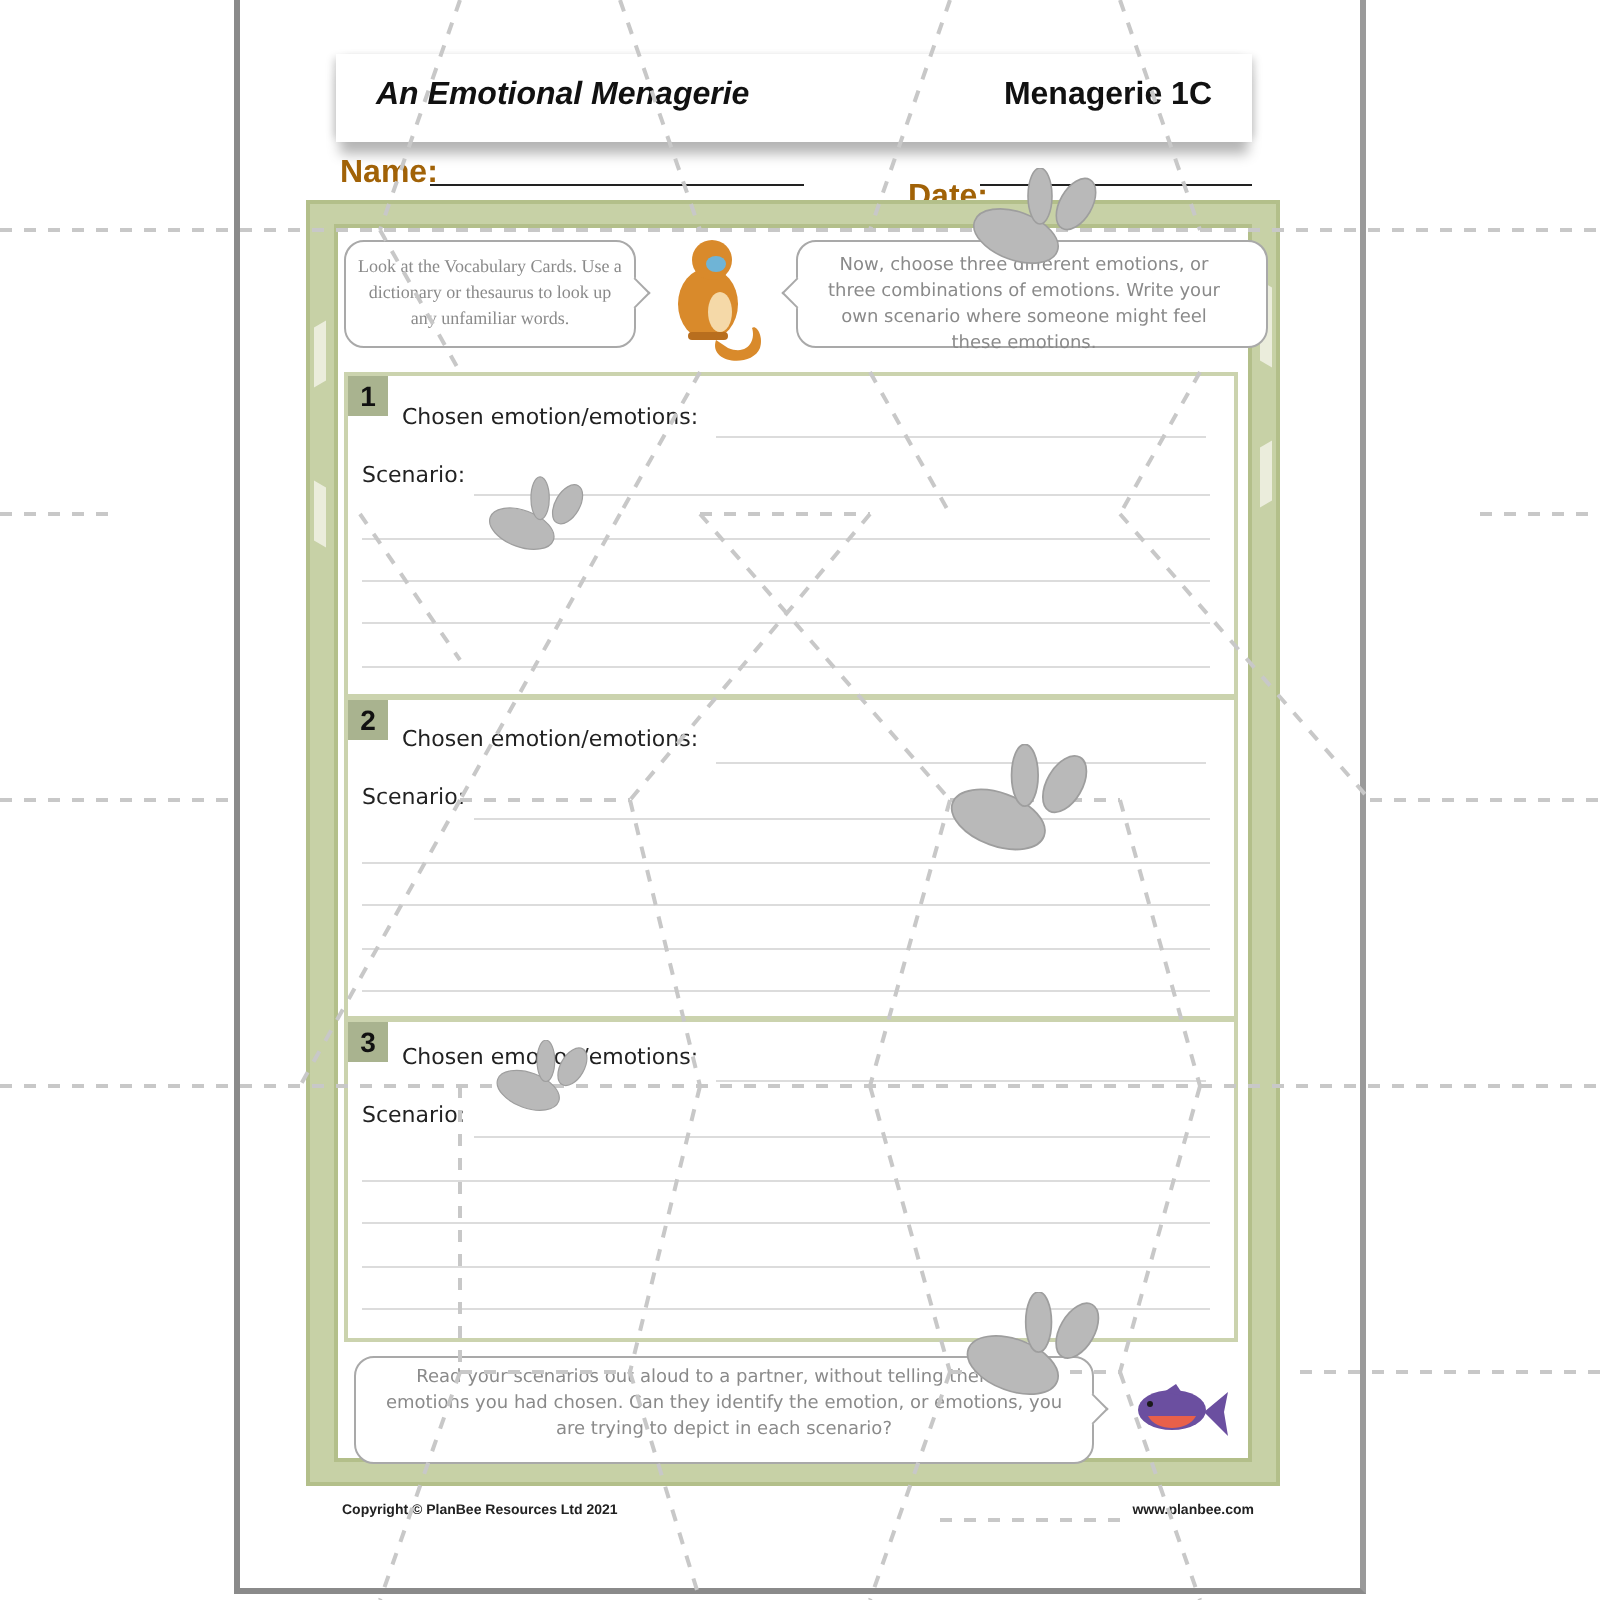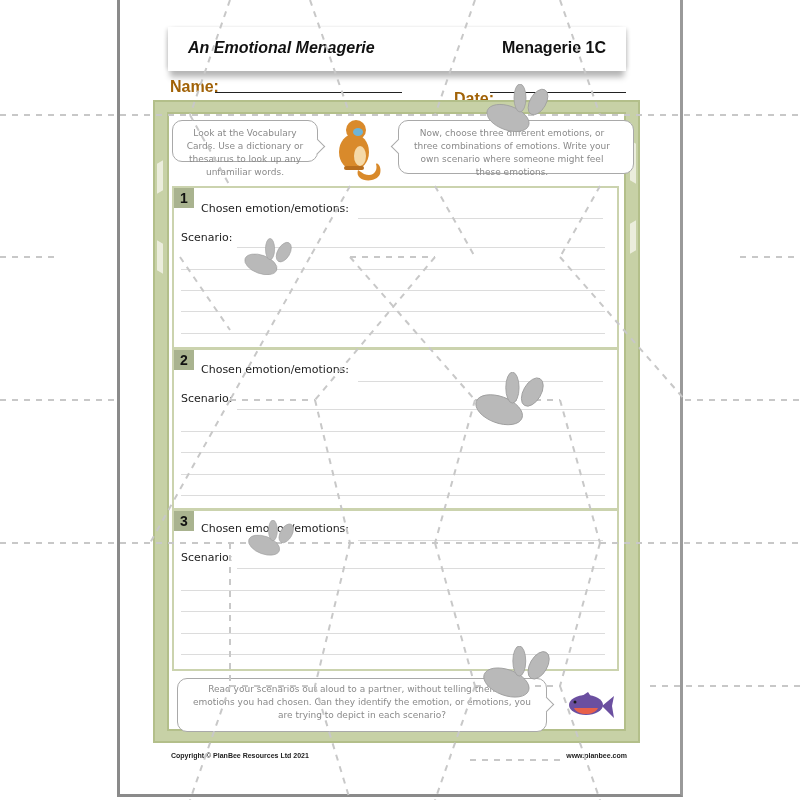--- a/index.html
+++ b/index.html
@@ -44,21 +44,21 @@
 <div class="line" style="left:490px; top:92px; width:136px;"></div>
 
 <div class="frame">
   <div class="leaf" style="left:2px; top:60px; width:6px; height:30px; transform:skewY(-30deg);"></div>
   <div class="leaf" style="left:2px; top:140px; width:6px; height:30px; transform:skewY(30deg);"></div>
   <div class="leaf" style="right:2px; top:40px; width:6px; height:40px; transform:skewY(30deg);"></div>
   <div class="leaf" style="right:2px; top:120px; width:6px; height:30px; transform:skewY(-30deg);"></div>
   <div class="frame-inner"></div>
 </div>
 
-<div class="bubble" style="left:172px; top:120px; width:146px; height:42px; padding-top:6px; padding-left:6px; padding-right:6px;">
+<div class="bubble" style="left:172px; top:120px; width:146px; height:54px; padding-top:6px; padding-left:6px; padding-right:6px;font-family:Liberation Serif, serif;">
   <span>Look at the Vocabulary Cards. Use a dictionary or thesaurus to look up any unfamiliar words.</span>
   <div class="tail" style="right:-6px; top:20px;"></div>
 </div>
 
 <div style="position:absolute; left:334px; top:112px; width:50px; height:72px;">
   <svg width="50" height="72" viewBox="0 0 50 72">
     <path d="M24 58 C20 70, 42 72, 46 62 C48 56, 44 50, 42 52 C44 58, 40 66, 30 62 Z" fill="#d98a2b"></path>
     <ellipse cx="20" cy="40" rx="15" ry="18" fill="#d98a2b"></ellipse>
     <ellipse cx="26" cy="44" rx="6" ry="10" fill="#f5d9a8"></ellipse>
     <circle cx="22" cy="18" r="10" fill="#d98a2b"></circle>

